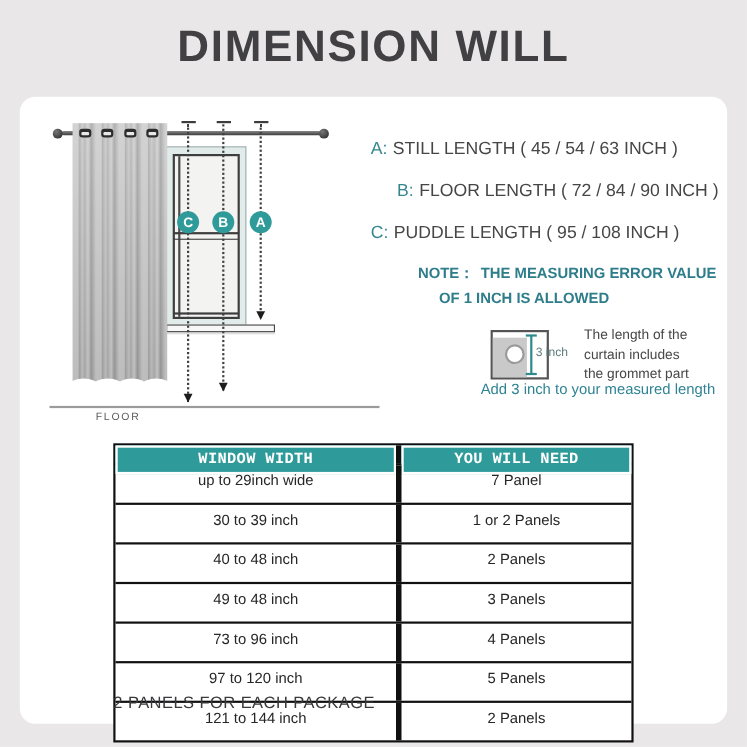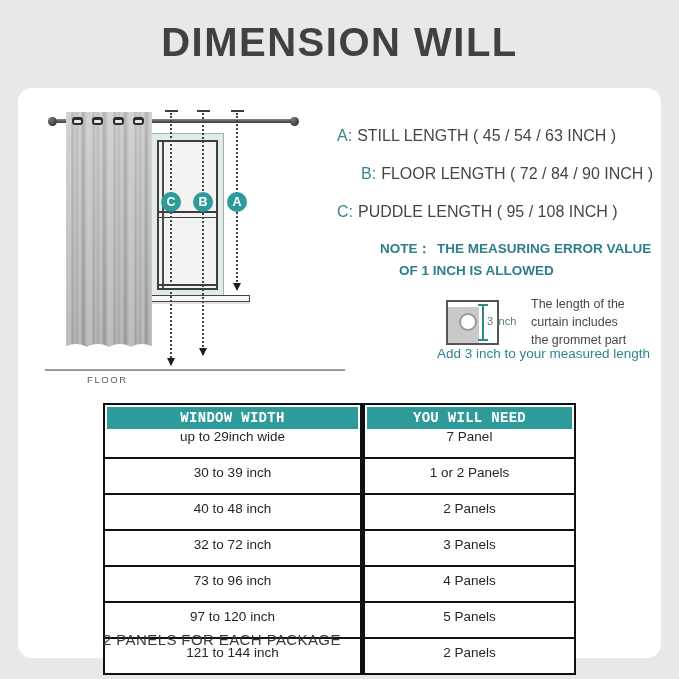--- a/index.html
+++ b/index.html
@@ -194,21 +194,21 @@
   </div>
   <div class="trow">
     <div class="cell w">30 to 39 inch</div>
     <div class="cell n">1 or 2 Panels</div>
   </div>
   <div class="trow">
     <div class="cell w">40 to 48 inch</div>
     <div class="cell n">2 Panels</div>
   </div>
   <div class="trow">
-    <div class="cell w">32 to 72 inch</div>
+    <div class="cell w">49 to 48 inch</div>
     <div class="cell n">3 Panels</div>
   </div>
   <div class="trow">
     <div class="cell w">73 to 96 inch</div>
     <div class="cell n">4 Panels</div>
   </div>
   <div class="trow">
     <div class="cell w">97 to 120 inch</div>
     <div class="cell n">5 Panels</div>
   </div>

